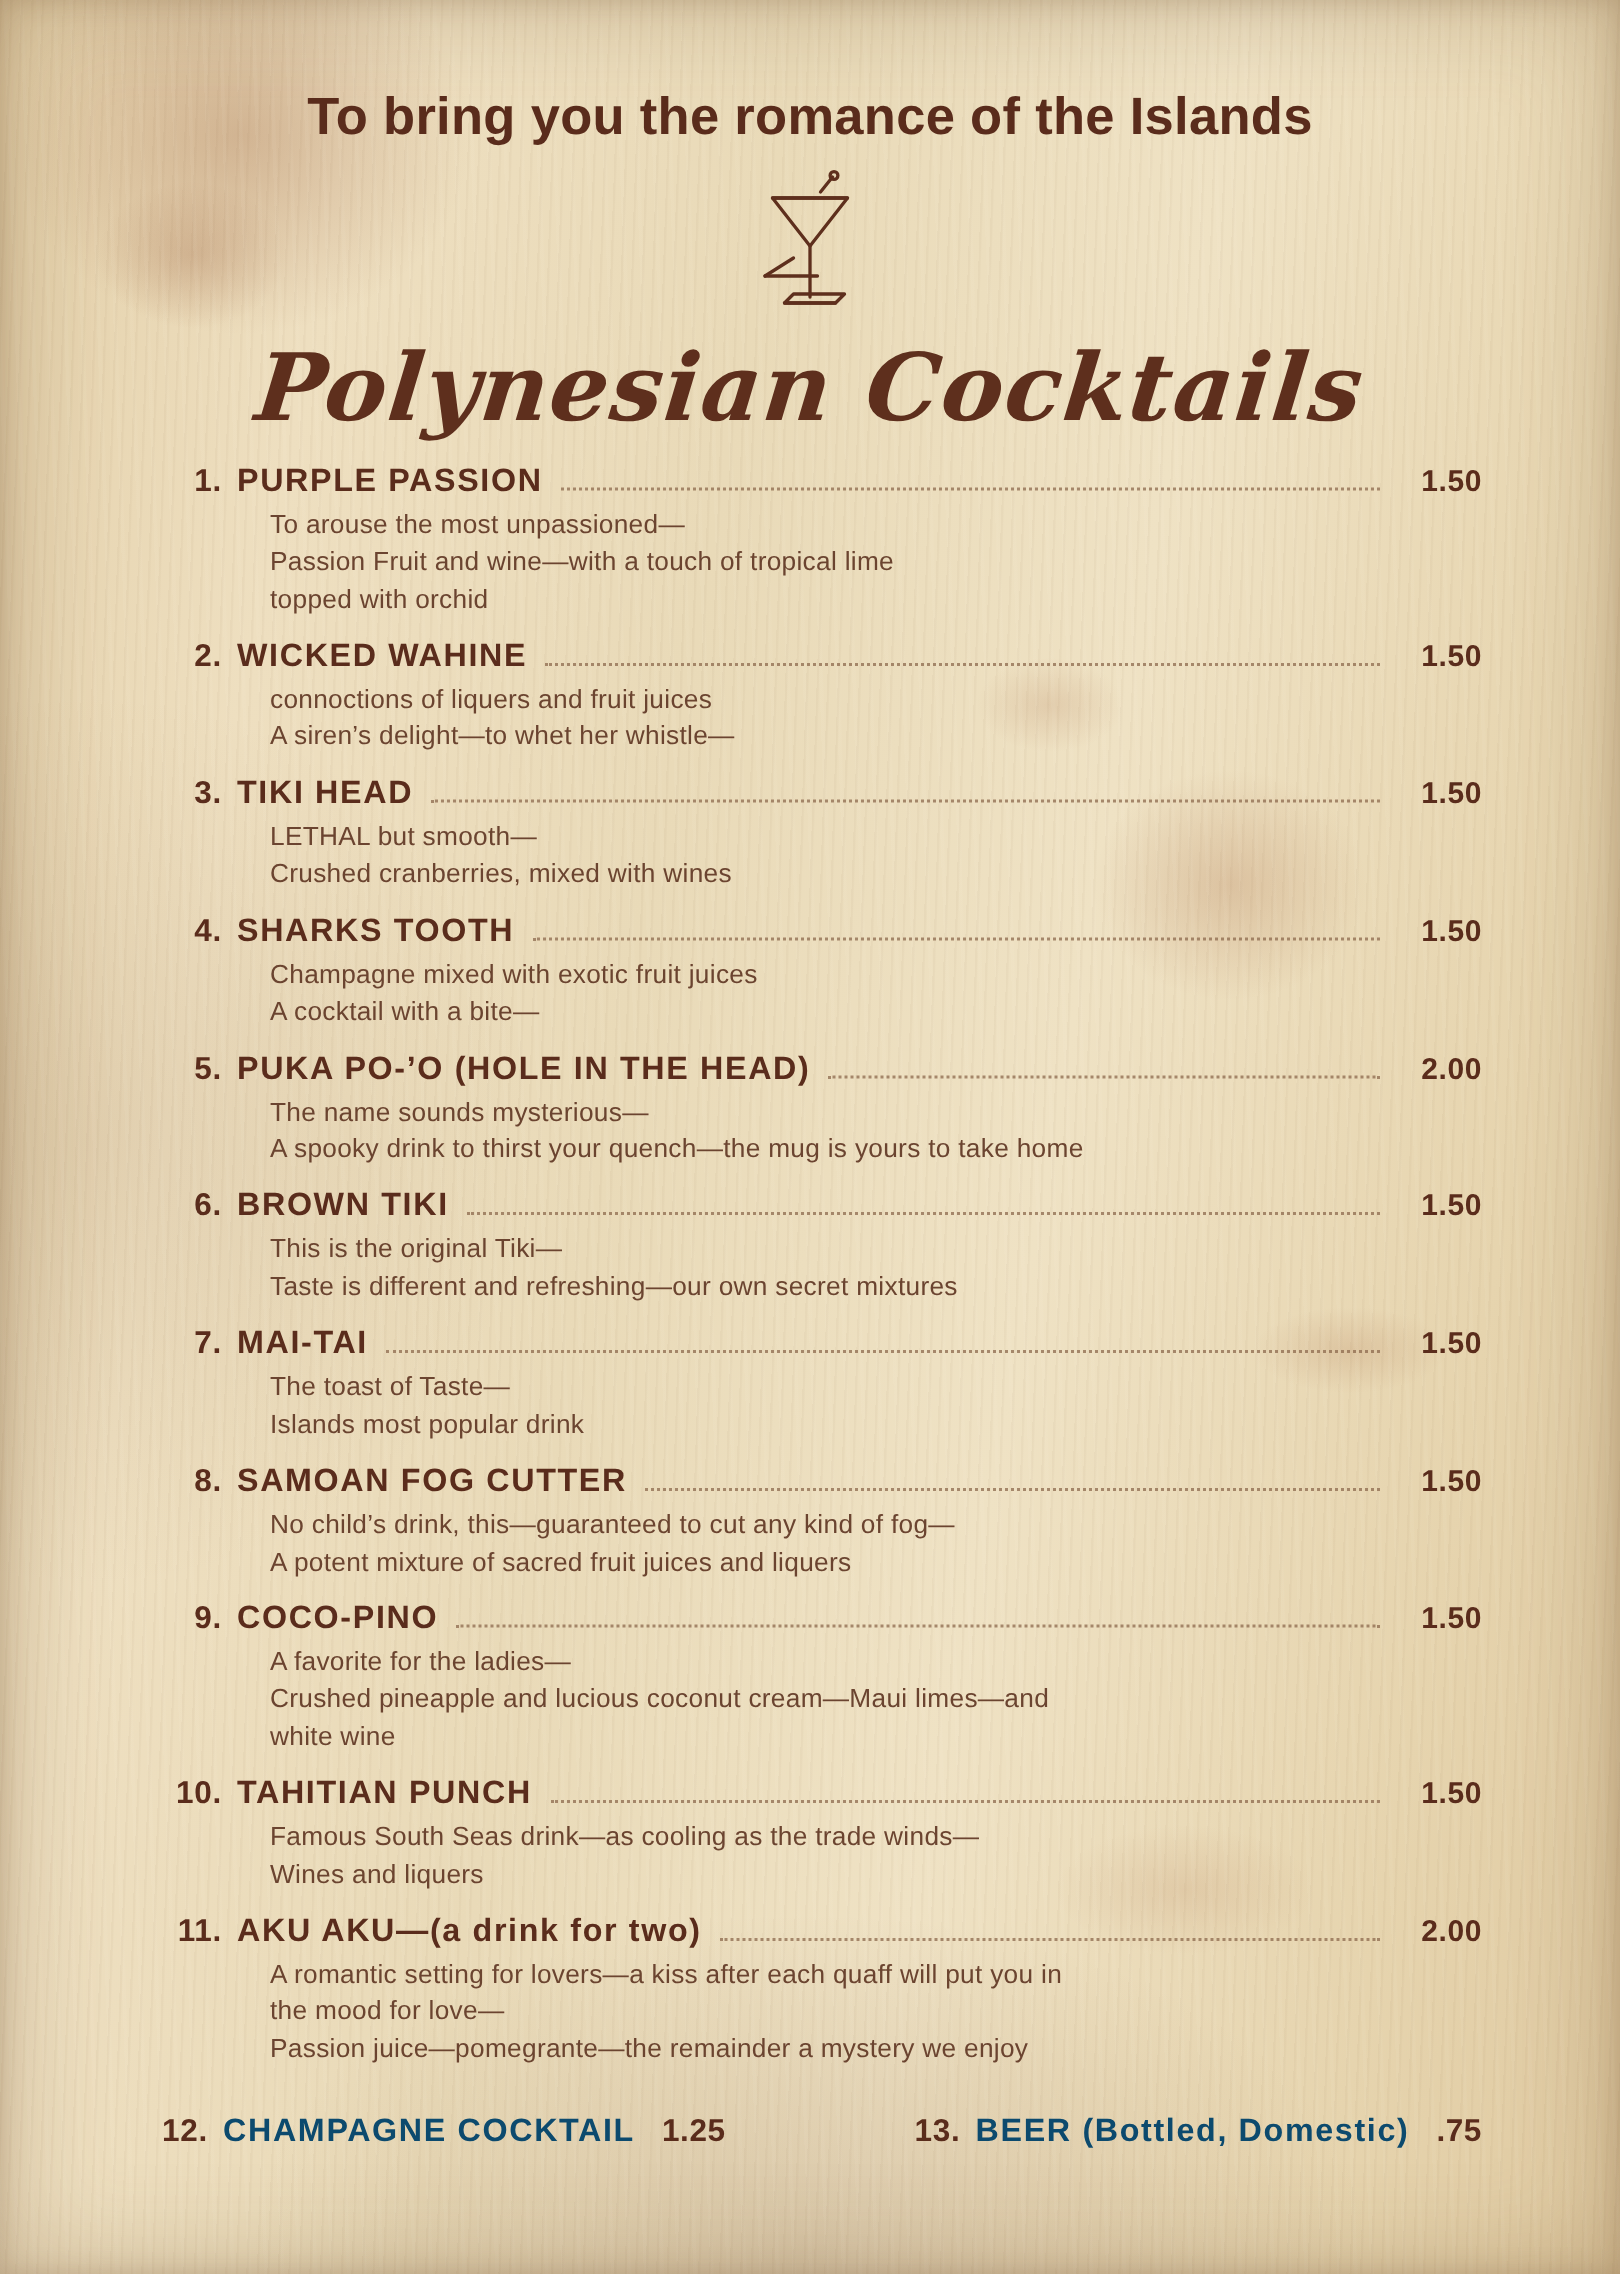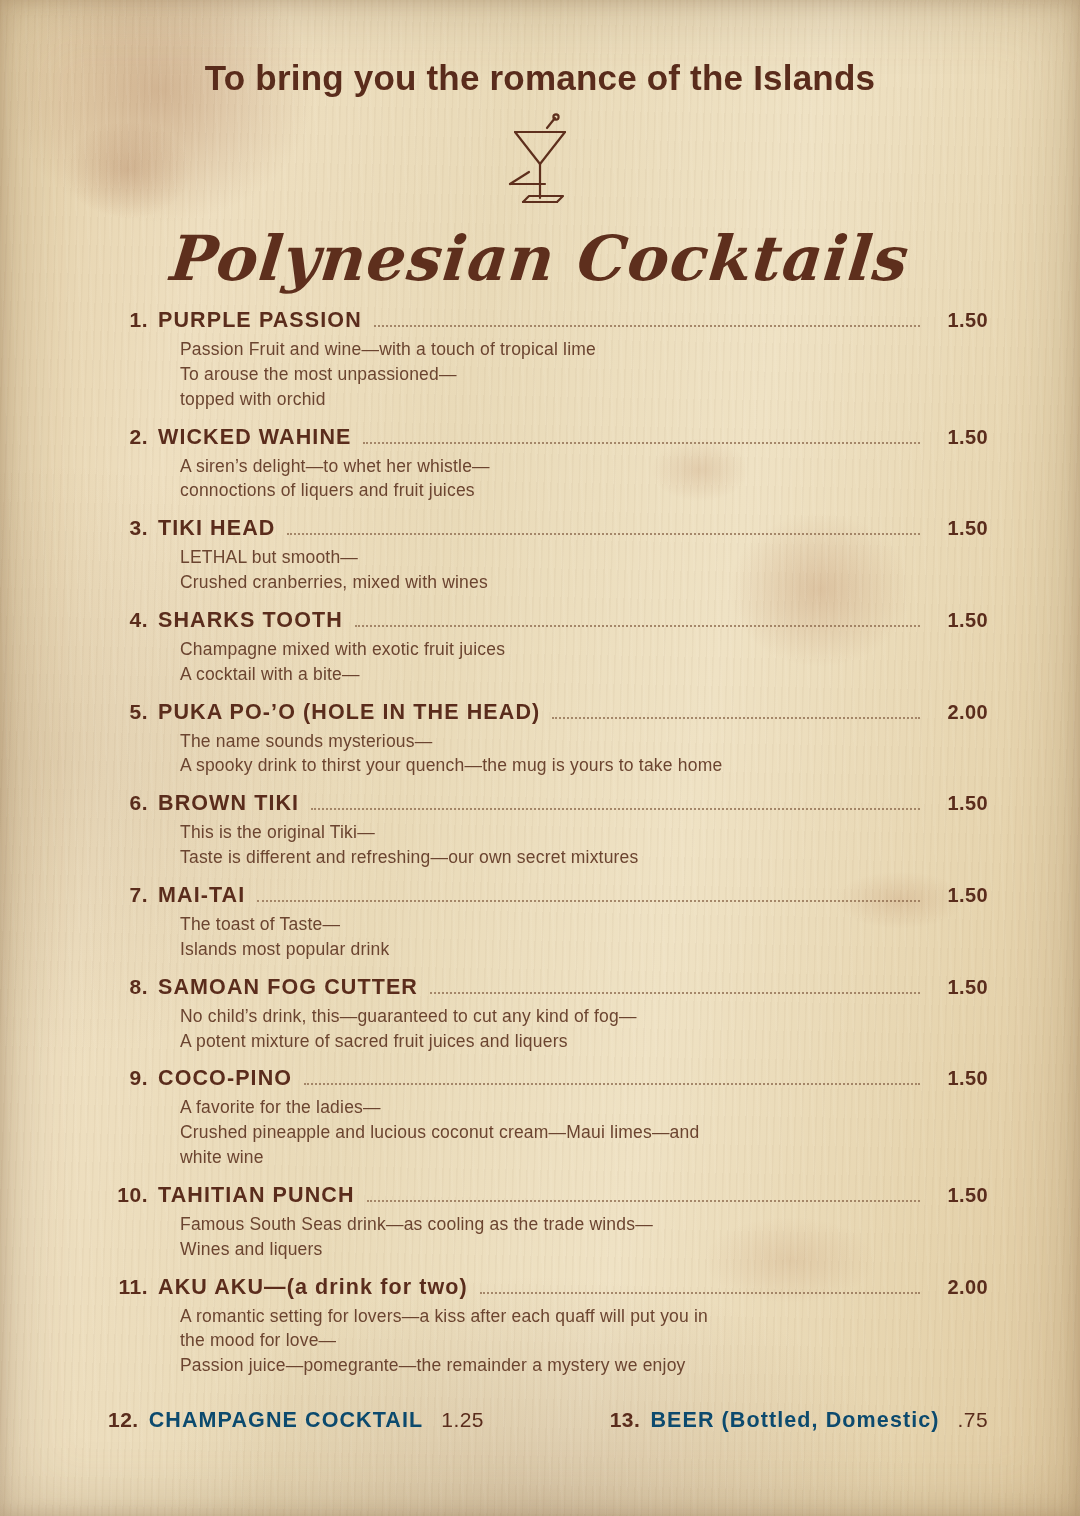--- a/index.html
+++ b/index.html
@@ -165,21 +165,21 @@
   }
   .f-name {
     color: #0c4a6e;
     font-size: 21.5px;
     font-weight: bold;
     letter-spacing: 1.1px;
   }
   .f-price {
     color: #5a2c1c;
     font-size: 21px;
-    font-weight: normal;
+    font-weight: bold;
     letter-spacing: 0.4px;
     padding-left: 18px;
   }
   .f-gap { flex: 1 1 auto; }
   .f-right { display: flex; align-items: baseline; }
 </style>
 </head>
 <body>
 
 <div id="paper"></div>
@@ -209,35 +209,35 @@
 
   <div id="menu-list">
       <div class="item">
         <div class="item-head">
           <span class="item-num">1.</span>
           <span class="item-name">PURPLE PASSION</span>
           <span class="leader"></span>
           <span class="item-price">1.50</span>
         </div>
         <div class="desc">
+          <div>To arouse the most unpassioned—</div>
           <div>Passion Fruit and wine—with a touch of tropical lime</div>
-          <div>To arouse the most unpassioned—</div>
           <div>topped with orchid</div>
         </div>
       </div>
       <div class="item">
         <div class="item-head">
           <span class="item-num">2.</span>
           <span class="item-name">WICKED WAHINE</span>
           <span class="leader"></span>
           <span class="item-price">1.50</span>
         </div>
         <div class="desc">
+          <div>connoctions of liquers and fruit juices</div>
           <div>A siren’s delight—to whet her whistle—</div>
-          <div>connoctions of liquers and fruit juices</div>
         </div>
       </div>
       <div class="item">
         <div class="item-head">
           <span class="item-num">3.</span>
           <span class="item-name">TIKI HEAD</span>
           <span class="leader"></span>
           <span class="item-price">1.50</span>
         </div>
         <div class="desc">

